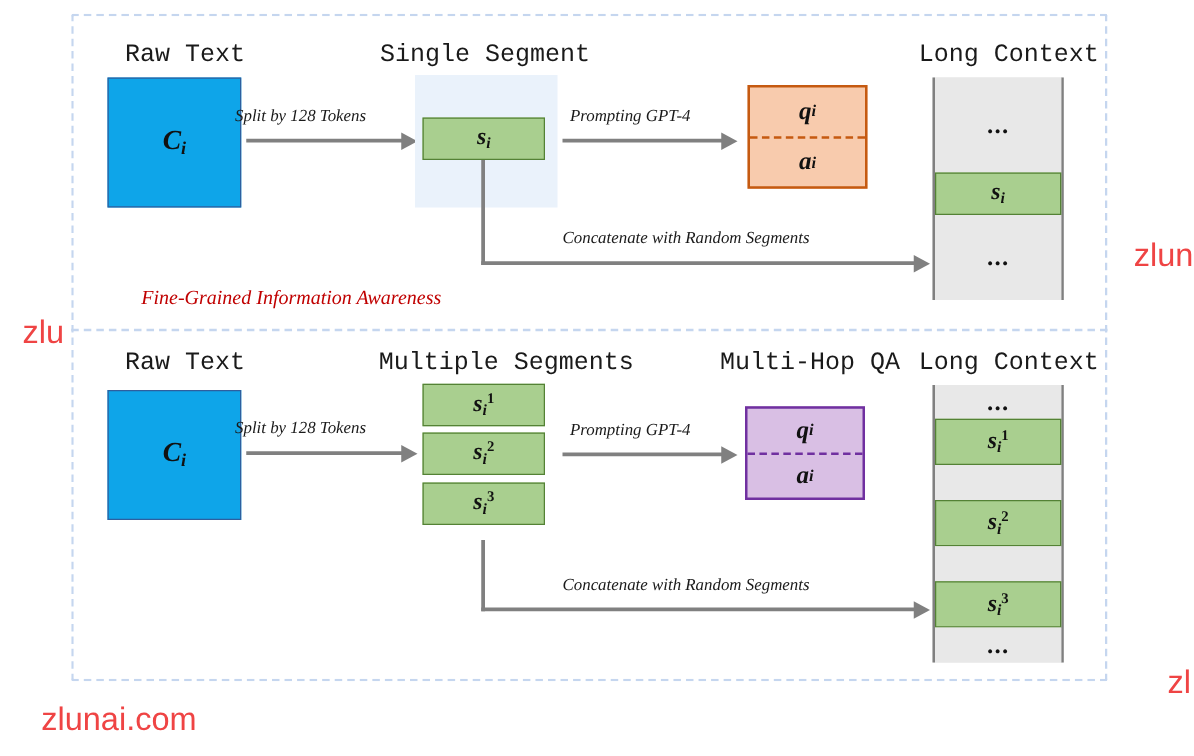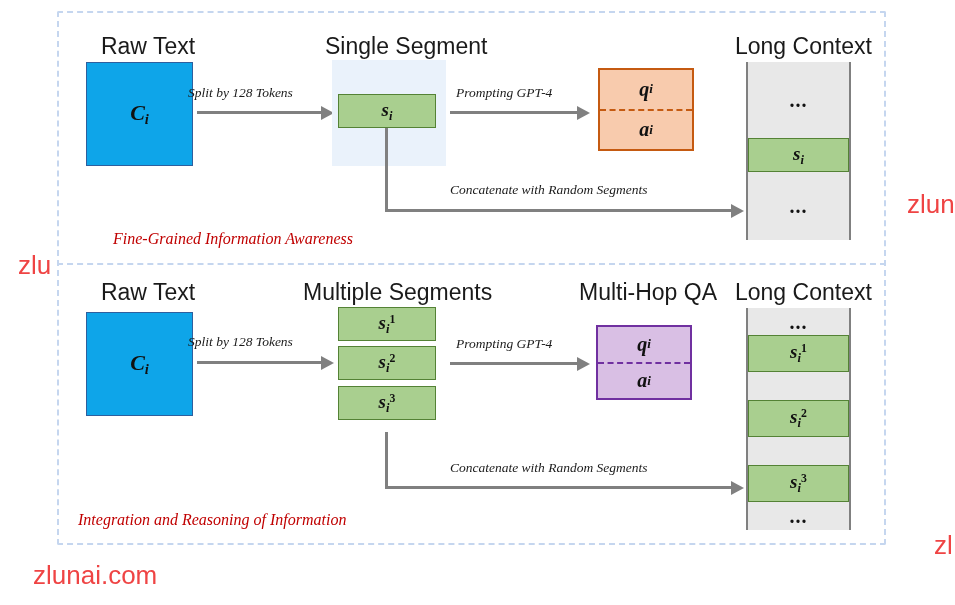--- a/index.html
+++ b/index.html
@@ -24,25 +24,25 @@
   }
   .mid-divider{
     position:absolute;
     left:57px;top:263px;width:829px;height:0;
     border-top:2px dashed #c5d6ef;
   }
 
   
   .col-title{
     position:absolute;
-    font-size:23px;
+    font-size:20px;
     color:#1a1a1a;
     white-space:nowrap;
     text-align:center;
-    font-family:Liberation Sans, sans-serif;
+    font-family:Liberation Mono, monospace;
   }
 
   
   .raw-box{
     position:absolute;
     background:#0ea5e9;
     border:1.5px solid #2e5f9e;
     box-sizing:border-box;
     display:flex;align-items:center;justify-content:center;
   }
@@ -156,21 +156,21 @@
 </style>
 </head>
 <body>
 
 <div id="diagram">
 
   <div class="outer-frame"></div>
   <div class="mid-divider"></div>
 
   <div class="col-title" style="left:73px;top:33px;width:150px;">Raw Text</div>
-  <div class="col-title" style="left:325px;top:33px;width:160px;">Single Segment</div>
+  <div class="col-title" style="left:304px;top:33px;width:160px;">Single Segment</div>
   <div class="col-title" style="left:735px;top:33px;width:130px;">Long Context</div>
 
   <div class="raw-box" style="left:86px;top:62px;width:107px;height:104px;">
     <span class="lbl"><span>C</span><span class="sub">i</span></span>
   </div>
 
   <div class="arrow-label" style="left:188px;top:85px;">Split by 128 Tokens</div>
   <div class="arrow-line" style="left:197px;top:111px;width:125px;height:3px;"></div>
   <div class="arrow-head" style="left:321px;top:105.5px;"></div>
 
@@ -269,20 +269,19 @@
     </div>
     <div class="lc-cell gray" style="top:129px;height:28px;"></div>
     <div class="lc-cell green" style="top:157px;height:37px;">
       <span class="lbl"><span>s</span><span class="sub">i</span><span class="sup">3</span></span>
     </div>
     <div class="lc-cell gray" style="top:194px;height:28px;">
       <span class="dots">...</span>
     </div>
   </div>
 
-  <div class="caption" style="left:78px;top:511px;">Integration and Reasoning of Information</div>
 
   <div class="watermark" style="left:18px;top:250px;font-size:26px;">zlu</div>
   <div class="watermark" style="left:907px;top:189px;font-size:26px;">zlun</div>
   <div class="watermark" style="left:33px;top:560px;font-size:26px;">zlunai.com</div>
   <div class="watermark" style="left:934px;top:530px;font-size:26px;">zl</div>
 
 </div>
 
 </body></html>

